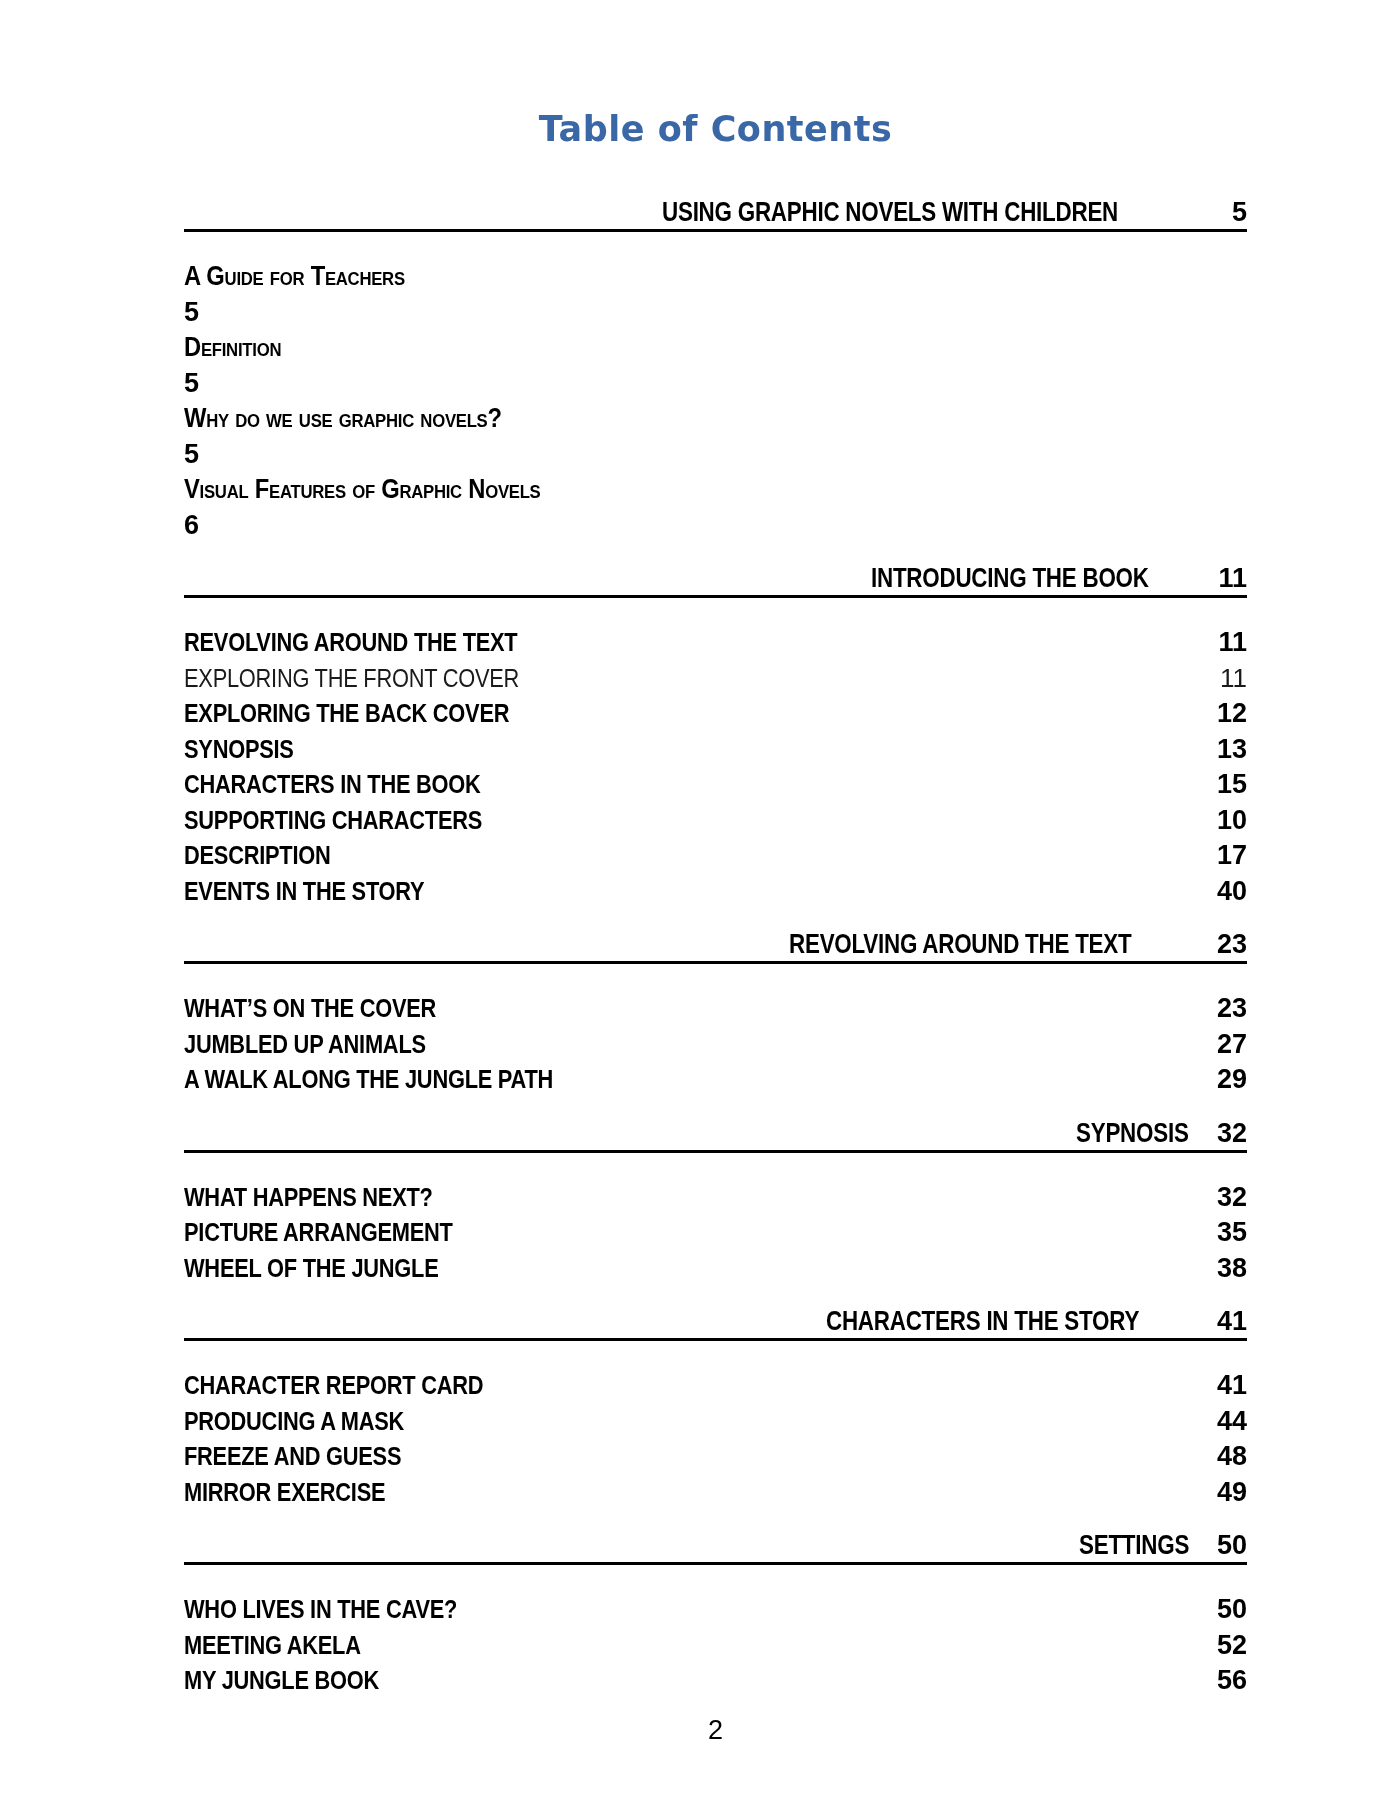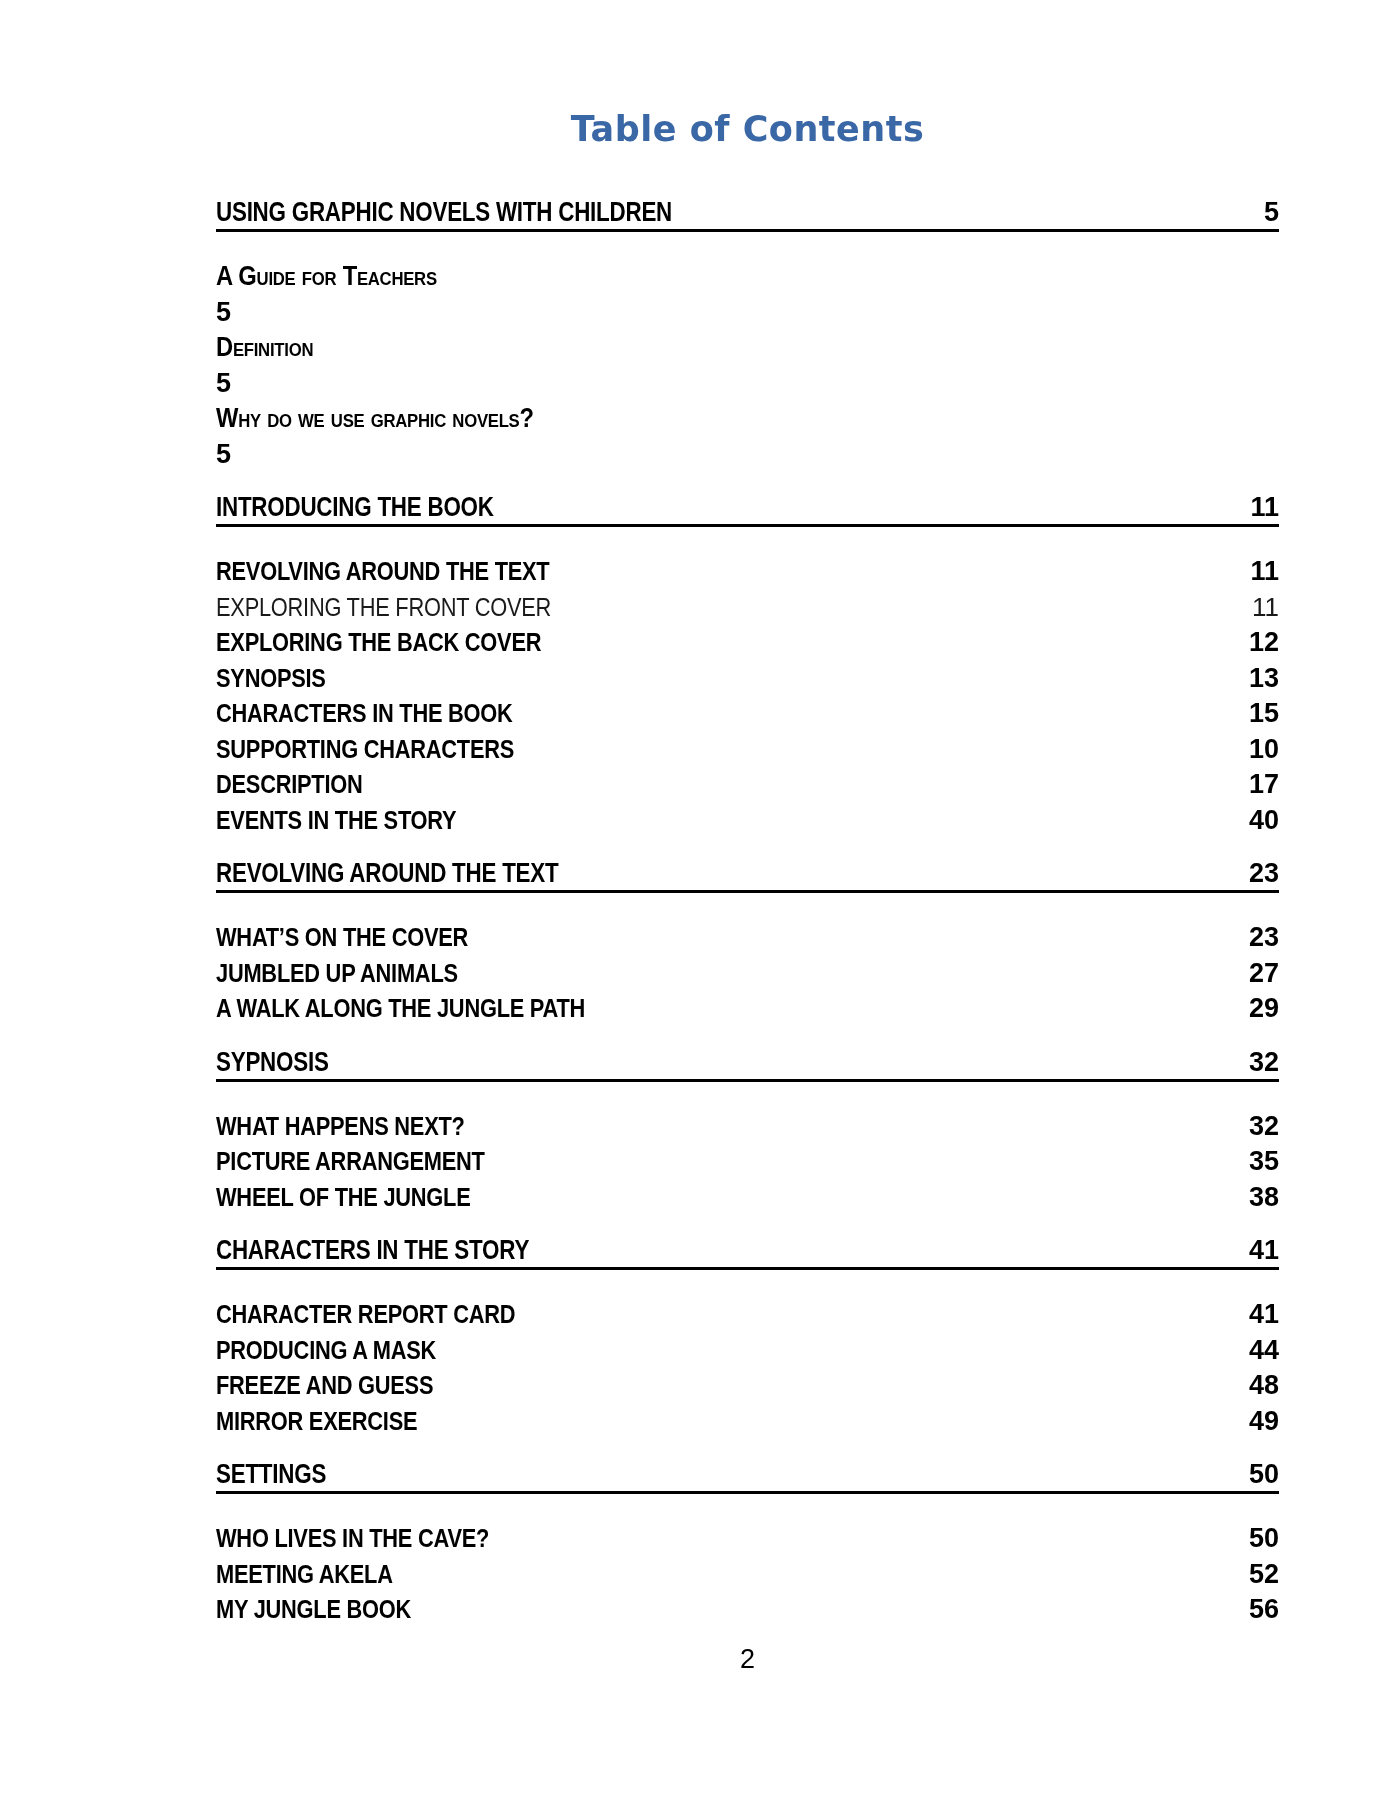--- a/index.html
+++ b/index.html
@@ -10,21 +10,21 @@
   body {
     width: 1391px;
     height: 1800px;
     position: relative;
     overflow: hidden;
     font-family: "Liberation Sans", sans-serif;
     color: #000000;
   }
   .page {
     position: absolute;
-    left: 216px;
+    left: 184px;
     top: 0;
     width: 1063px;
     height: 1492px;
   }
   .doc-title {
     margin: 0;
     padding-top: 103px;
     height: 52px;
     line-height: 52px;
     text-align: center;
@@ -32,21 +32,21 @@
     font-weight: bold;
     font-size: 35px;
     letter-spacing: 0.5px;
     color: #3A67A5;
   }
   .toc {
     margin-top: 40px;
   }
   .toc-heading {
     display: flex;
-    justify-content: space-between;
+    justify-content: flex-end;
     align-items: baseline;
     line-height: 34px;
     border-bottom: 3px solid #000000;
     margin-top: 18px;
     margin-bottom: 27px;
     font-weight: bold;
     font-size: 28px;
   }
   .toc-heading .row-label {
     display: inline-block;
@@ -106,20 +106,24 @@
     <span class="row-page">5</span>
   </div>
       <div class="toc-entry smallcaps">
     <span class="row-label">Definition</span>
     <span class="row-page">5</span>
   </div>
       <div class="toc-entry smallcaps">
     <span class="row-label">Why do we use graphic novels?</span>
     <span class="row-page">5</span>
   </div>
+      <div class="toc-entry smallcaps">
+    <span class="row-label">Visual Features of Graphic Novels</span>
+    <span class="row-page">6</span>
+  </div>
       <div class="toc-heading">
     <span class="row-label">INTRODUCING THE BOOK</span>
     <span class="row-page">11</span>
   </div>
       <div class="toc-entry bold">
     <span class="row-label">REVOLVING AROUND THE TEXT</span>
     <span class="row-page">11</span>
   </div>
       <div class="toc-entry regular">
     <span class="row-label">EXPLORING THE FRONT COVER</span>

